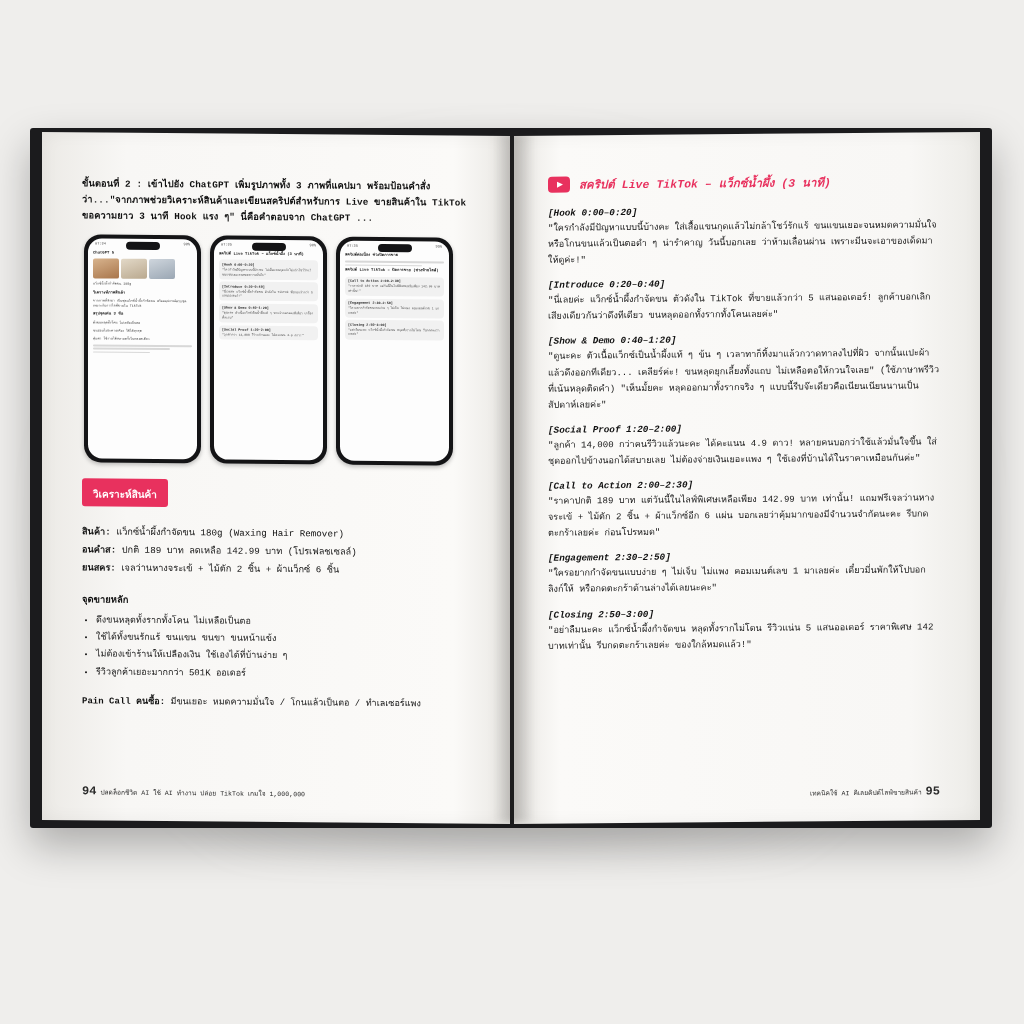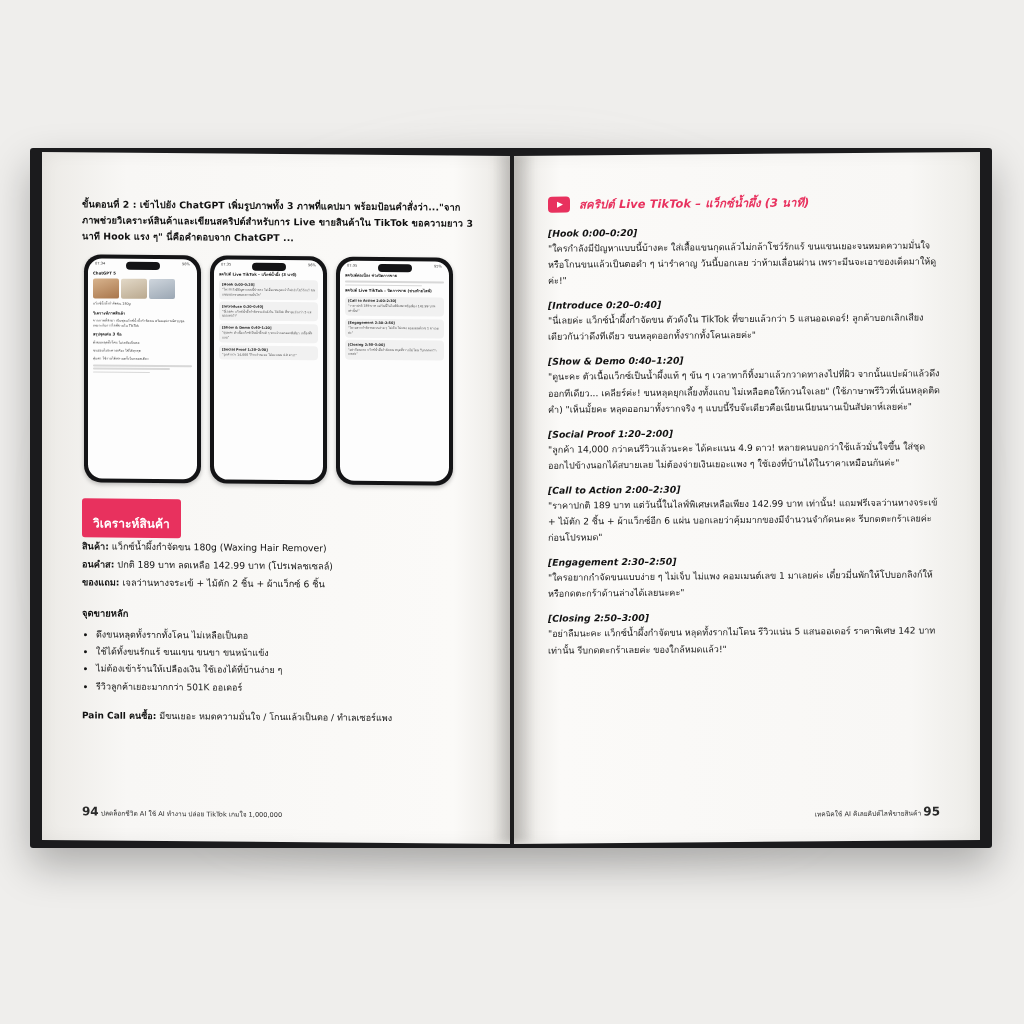--- a/index.html
+++ b/index.html
@@ -12,21 +12,21 @@
   .scene{position:relative;width:1024px;height:1024px;}
 
   
   .book-shadow{
     position:absolute;left:28px;top:120px;width:968px;height:740px;
     background:radial-gradient(ellipse at 50% 55%, rgba(90,88,86,.32) 0%, rgba(150,148,146,.18) 45%, rgba(239,238,236,0) 72%);
     filter:blur(14px);
   }
 
   .book{
-    position:absolute;left:30px;top:148px;width:962px;height:700px;
+    position:absolute;left:30px;top:128px;width:962px;height:700px;font-family:Liberation Mono, monospace;
   }
 
   
   .cover{
     position:absolute;top:0;left:0;width:962px;height:700px;
     background:#1b1b1d;
     border-radius:3px;
     box-shadow:0 18px 40px rgba(0,0,0,.28);
   }
 
@@ -102,21 +102,21 @@
   .lines div.short{width:58%;}
   .lines div.mid{width:78%;}
   .bubble{
     background:#f1f1f1;border-radius:4px;padding:2.5px 3px;margin:2.5px 0;
   }
   .bubble .h{font-size:3.4px;font-weight:bold;color:#1b1b1b;margin-bottom:1px;}
   .bubble .p{font-size:3.1px;color:#4a4a4a;line-height:1.5;}
 
   .section-tag{
     display:inline-block;background:#e8315e;color:#fff;font-weight:bold;
-    font-size:12px;padding:15px 11px 5px 11px;border-radius:3px;margin:2px 0 0 0;
+    font-size:10px;padding:8px 11px 5px 11px;border-radius:3px;margin:2px 0 17px 0;
   }
   .kv{font-size:9.2px;line-height:1.95;color:#111;}
   .kv b{font-weight:bold;}
   .sub-head{font-size:9.4px;font-weight:bold;margin:14px 0 6px 0;color:#111;}
   ul.bullets{margin:0 0 0 14px;padding:0;}
   ul.bullets li{font-size:9px;line-height:1.92;color:#141414;}
   .painpoint{font-size:9px;line-height:1.8;margin-top:12px;color:#111;}
   .painpoint b{font-weight:bold;}
 
   .folio{
@@ -260,21 +260,21 @@
 
         <div class="kv">
           <b>สินค้า:</b>
           <span>แว็กซ์น้ำผึ้งกำจัดขน 180g (Waxing Hair Remover)</span>
         </div>
         <div class="kv">
           <b>อนคำส:</b>
           <span>ปกติ 189 บาท ลดเหลือ 142.99 บาท (โปรเฟลชเซลล์)</span>
         </div>
         <div class="kv">
-          <b>ของแถม:</b>
+          <b>ยนสคร:</b>
           <span>เจลว่านหางจระเข้ + ไม้ตัก 2 ชิ้น + ผ้าแว็กซ์ 6 ชิ้น</span>
         </div>
 
         <div class="sub-head">จุดขายหลัก</div>
         <ul class="bullets">
           <li>ดึงขนหลุดทั้งรากทั้งโคน ไม่เหลือเป็นตอ</li>
           <li>ใช้ได้ทั้งขนรักแร้ ขนแขน ขนขา ขนหน้าแข้ง</li>
           <li>ไม่ต้องเข้าร้านให้เปลืองเงิน ใช้เองได้ที่บ้านง่าย ๆ</li>
           <li>รีวิวลูกค้าเยอะมากกว่า 501K ออเดอร์</li>
         </ul>

